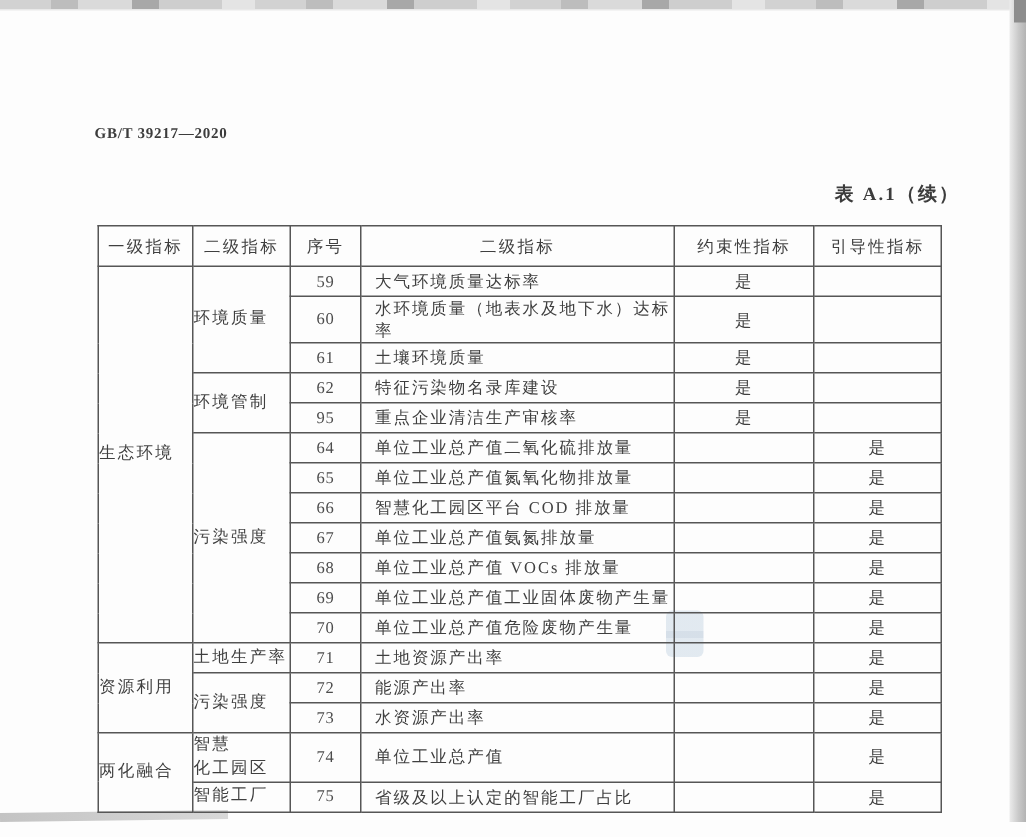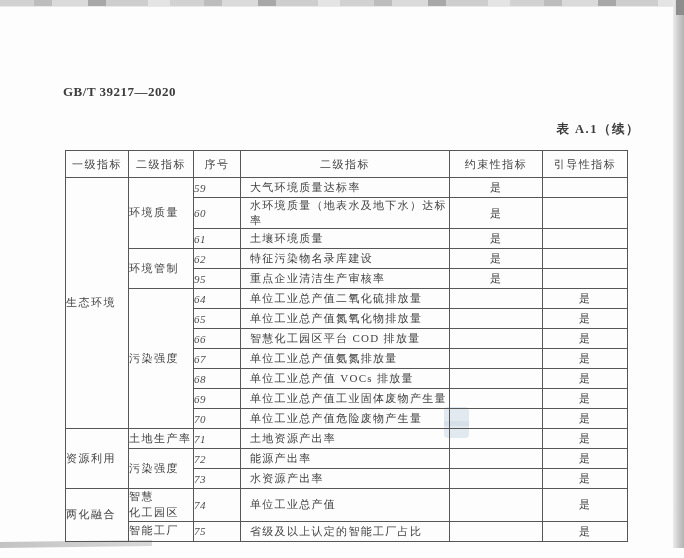--- a/index.html
+++ b/index.html
@@ -31,42 +31,42 @@
     transform:rotate(-0.8deg);
   }
   .watermark{
     position:absolute;left:444px;top:407px;width:25px;height:31px;
     border-radius:4px;opacity:.85;
     background:linear-gradient(180deg,#dde6ee 0 45%,#cfdae5 45% 60%,#dde6ee 60%);
   }
 
   .doc-number{
     position:absolute;left:63px;top:84px;
-    font-size:13px;font-weight:bold;color:#3c3c3c;letter-spacing:.5px;
+    font-size:10px;font-weight:bold;color:#3c3c3c;letter-spacing:.5px;
   }
   .table-caption{
     position:absolute;left:0;top:121px;width:640px;text-align:right;
     font-size:12.5px;font-weight:bold;color:#3c3c3c;letter-spacing:1.5px;
   }
 
   table.indicator{
     position:absolute;left:65px;top:150px;
     border-collapse:collapse;table-layout:fixed;
     border:1.5px solid #474747;
   }
   .indicator th,.indicator td{
     border:1px solid #565656;
     font-size:11px;font-weight:normal;color:#3f3f3f;
     padding:0;overflow:hidden;
   }
   .indicator thead th{height:26px;letter-spacing:1.5px;}
   .indicator tbody tr{height:20px;}
   .indicator tbody tr.tall{height:30px;}
   td.grp{letter-spacing:1.5px;white-space:pre-line;line-height:1.45;}
-  td.no{color:#4c4c4c;letter-spacing:.5px;font-style:italic;}
+  td.no{text-align:center;color:#4c4c4c;letter-spacing:.5px;}
   td.name{text-align:left;padding-left:9px;letter-spacing:1.3px;}
   td.mark{text-align:center;letter-spacing:1px;}
 </style>
 </head>
 <body>
 
 <div class="page">
   <div class="edge-top"></div>
   <div class="edge-right"></div>
   <div class="corner-topright"></div>

